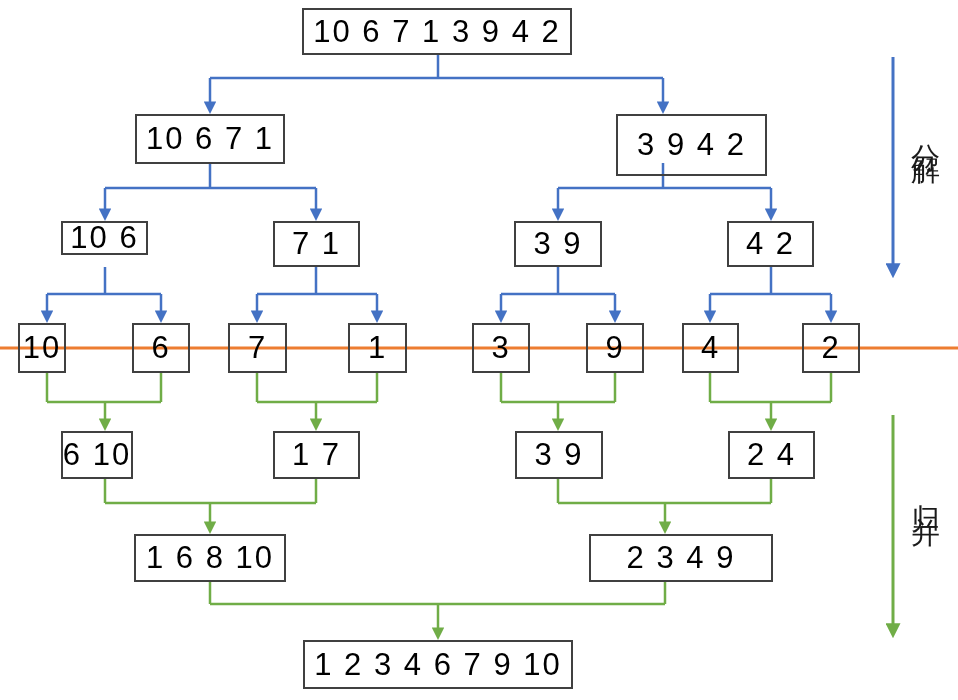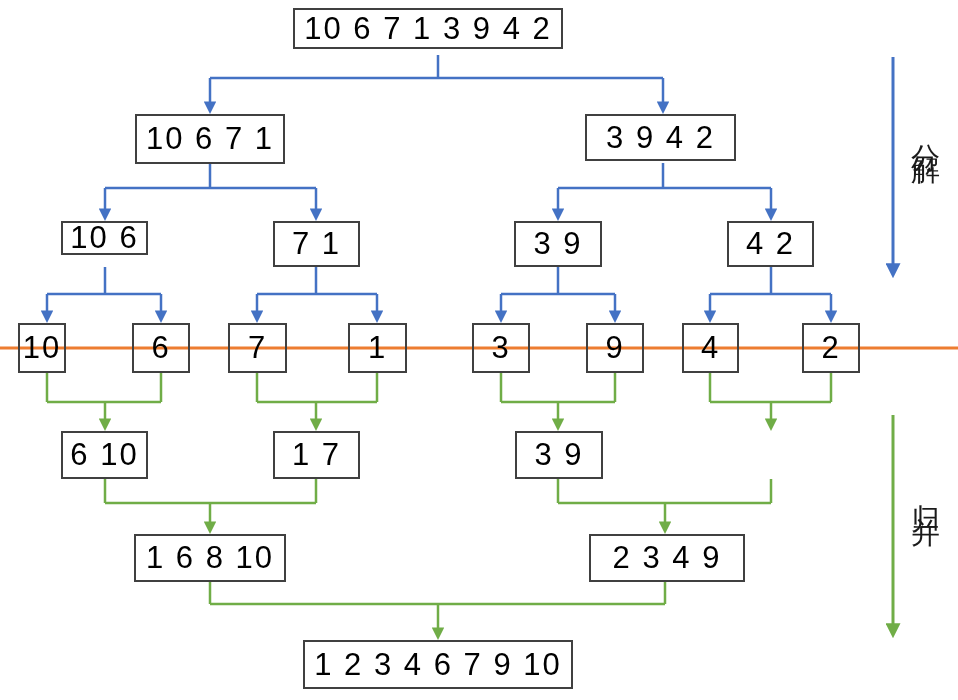--- a/index.html
+++ b/index.html
@@ -87,44 +87,45 @@
       <path class="stroke-green" stroke-width="2.5" marker-end="url(#arrow-green)" d="M771,402 V419"></path>
       <path class="stroke-green" stroke-width="2.5" marker-end="url(#arrow-green)" d="M210,503 V522"></path>
       <path class="stroke-green" stroke-width="2.5" marker-end="url(#arrow-green)" d="M665,503 V522"></path>
       <path class="stroke-green" stroke-width="2.5" marker-end="url(#arrow-green)" d="M438,604 V628"></path>
     </g>
 
     <path class="stroke-blue" stroke-width="3" marker-end="url(#arrow-blue)" d="M893,57 V264"></path>
     <path class="stroke-green" stroke-width="3" marker-end="url(#arrow-green)" d="M893,415 V624"></path>
   </svg>
 
-  <div class="node" style="left:293px;top:8px;width:270px;height:41px">10 6 7 1 3 9 4 2</div>
+  <div class="node" style="left:302px;top:8px;width:270px;height:47px">10 6 7 1 3 9 4 2</div>
 
   <div class="node" style="left:135px;top:114px;width:150px;height:50px">10 6 7 1</div>
-  <div class="node" style="left:585px;top:114px;width:151px;height:47px">3 9 4 2</div>
+  <div class="node" style="left:616px;top:114px;width:151px;height:62px">3 9 4 2</div>
 
   <div class="node" style="left:61px;top:221px;width:87px;height:34px">10 6</div>
   <div class="node" style="left:273px;top:221px;width:87px;height:46px">7 1</div>
   <div class="node" style="left:514px;top:221px;width:88px;height:46px">3 9</div>
   <div class="node" style="left:727px;top:221px;width:87px;height:46px">4 2</div>
 
   <div class="node" style="left:18px;top:323px;width:48px;height:50px">10</div>
   <div class="node" style="left:132px;top:323px;width:58px;height:50px">6</div>
   <div class="node" style="left:228px;top:323px;width:59px;height:50px">7</div>
   <div class="node" style="left:348px;top:323px;width:59px;height:50px">1</div>
   <div class="node" style="left:472px;top:323px;width:58px;height:50px">3</div>
   <div class="node" style="left:586px;top:323px;width:58px;height:50px">9</div>
   <div class="node" style="left:682px;top:323px;width:57px;height:50px">4</div>
   <div class="node" style="left:802px;top:323px;width:58px;height:50px">2</div>
 
-  <div class="node" style="left:61px;top:431px;width:87px;height:48px">6 10</div>
+  <div class="node" style="left:61px;top:431px;width:72px;height:48px">6 10</div>
   <div class="node" style="left:273px;top:431px;width:87px;height:48px">1 7</div>
   <div class="node" style="left:515px;top:431px;width:88px;height:48px">3 9</div>
+  <div class="node" style="left:728px;top:431px;width:87px;height:48px">2 4</div>
 
   <div class="node" style="left:134px;top:534px;width:152px;height:48px">1 6 8 10</div>
-  <div class="node" style="left:589px;top:534px;width:156px;height:48px">2 3 4 9</div>
+  <div class="node" style="left:589px;top:534px;width:184px;height:48px">2 3 4 9</div>
 
   <div class="node" style="left:303px;top:640px;width:270px;height:49px">1 2 3 4 6 7 9 10</div>
 
   <div class="phase-label" style="left:906px;top:121px">分解</div>
   <div class="phase-label" style="left:906px;top:481px">归并</div>
 
 </div>
 
 </body></html>

